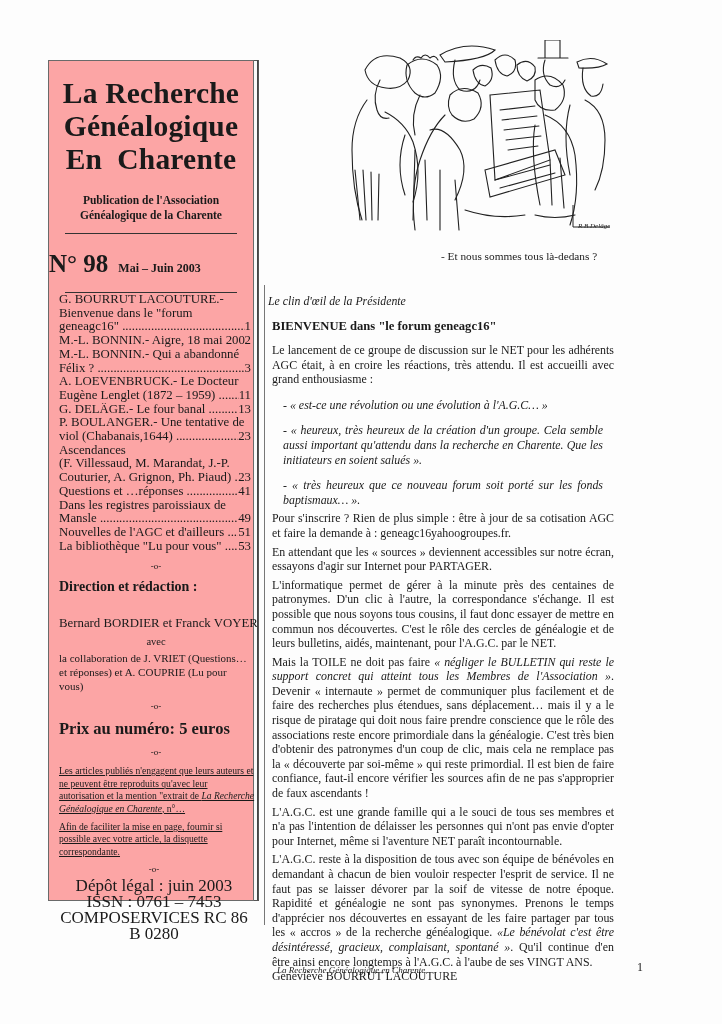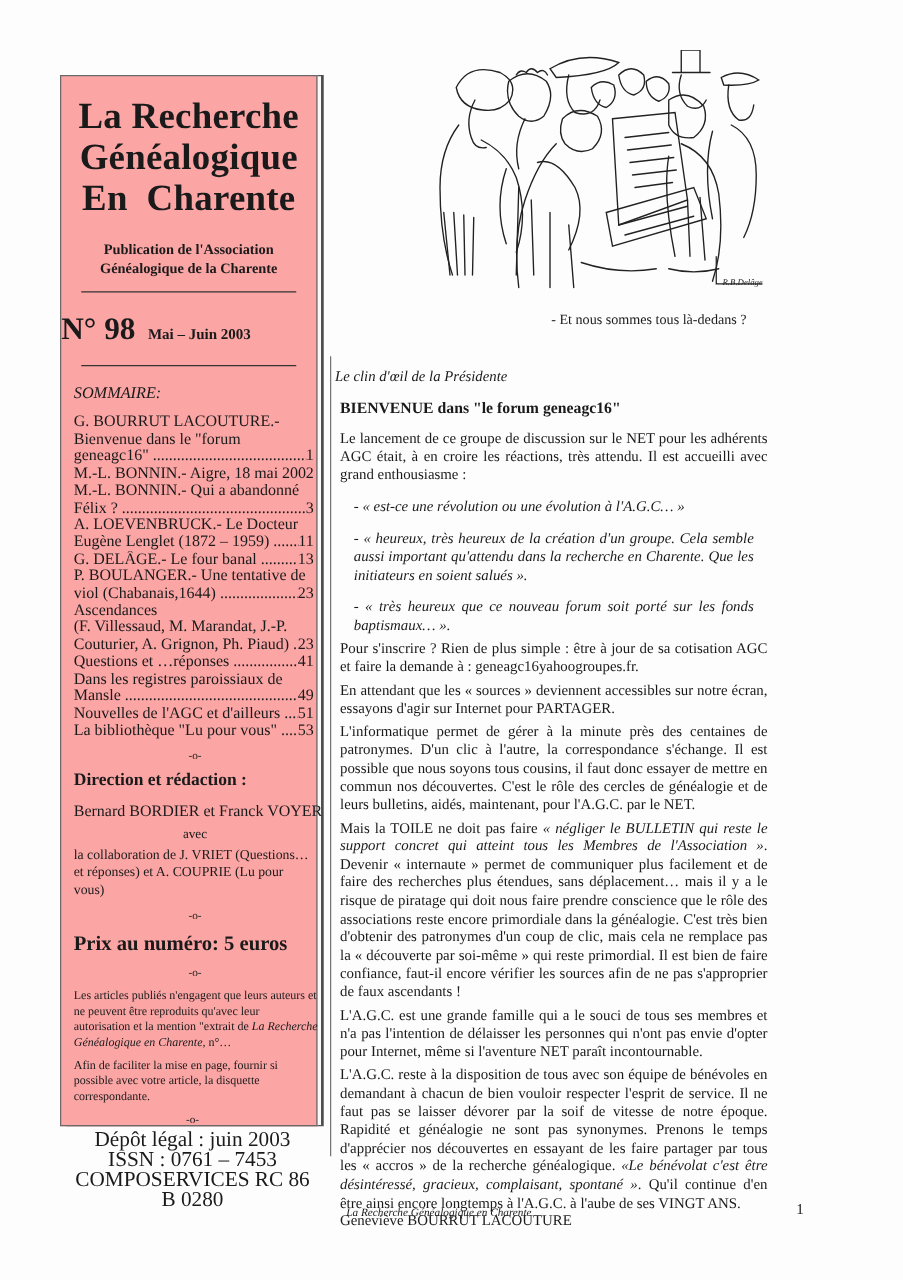--- a/index.html
+++ b/index.html
@@ -31,25 +31,25 @@
   .content { padding:0 0 0 10px; }
   .som-title { font-style:italic; font-size:13px; margin-top:13px; margin-bottom:9px; }
   .toc { font-size:12.8px; line-height:13.7px; }
   .toc .row { display:flex; width:192px; }
   .toc .row .t { white-space:nowrap; overflow:hidden; flex:1; }
   .toc .row .t::after { content:" ........................................................................................................"; }
   .toc .row .p { white-space:nowrap; }
   .toc .plain { white-space:nowrap; }
   .sep { text-align:center; font-size:9px; margin:8px 0; }
   .dir-title { font-weight:bold; font-size:14px; margin-top:4px; }
-  .dir-names { font-size:12.8px; text-align:center; margin-top:9px; white-space:nowrap; }
+  .dir-names { font-size:12.8px; text-align:center; margin-top:21px; white-space:nowrap; }
   .avec { font-size:10.5px; text-align:center; margin-top:5px; }
   .collab { font-size:11px; line-height:14px; margin-top:4px; width:194px; }
   .prix { font-weight:bold; font-size:16.5px; margin-top:2px; }
-  .notice { font-size:9.6px; line-height:12.4px; width:196px; margin-top:4px; }
+  .notice { font-size:9.6px; line-height:12.4px; width:196px; margin-top:4px;text-decoration:underline; }
   .notice p { margin:0 0 6px 0; }
   .legal { text-align:center; font-size:17px; line-height:16px; margin-top:4px; width:190px; }
 
   
   .illustration { position:absolute; left:345px; top:40px; width:265px; height:200px; }
   .caption { position:absolute; left:441px; top:250px; font-size:11.3px; white-space:nowrap; }
   .vline { position:absolute; left:264px; top:285px; width:1px; height:640px; background:#777; }
   .article { position:absolute; left:268px; top:284px; width:346px; }
   .kicker { font-style:italic; font-size:11.8px; margin:10px 0 10px 0; }
   .headline { font-weight:bold; font-size:12.6px; margin:0 0 9px 4px; }
@@ -74,21 +74,20 @@
     <div>Généalogique de la Charente</div>
   </div>
   <div class="rule" style="margin-top:10px"></div>
   <div class="issue">
     <span class="num">N° 98</span>
     <span class="date">Mai – Juin 2003</span>
   </div>
   <div class="rule"></div>
 
   <div class="content">
-    <div class="som-title">SOMMAIRE:</div>
     <div class="toc" id="toc">
         <div>
           <div class="plain">G. BOURRUT LACOUTURE.-</div>
           <div class="plain">Bienvenue dans le "forum</div>
           <div class="row">
             <span class="t">geneagc16"</span>
             <span class="p">1</span>
           </div>
         </div>
         <div>

